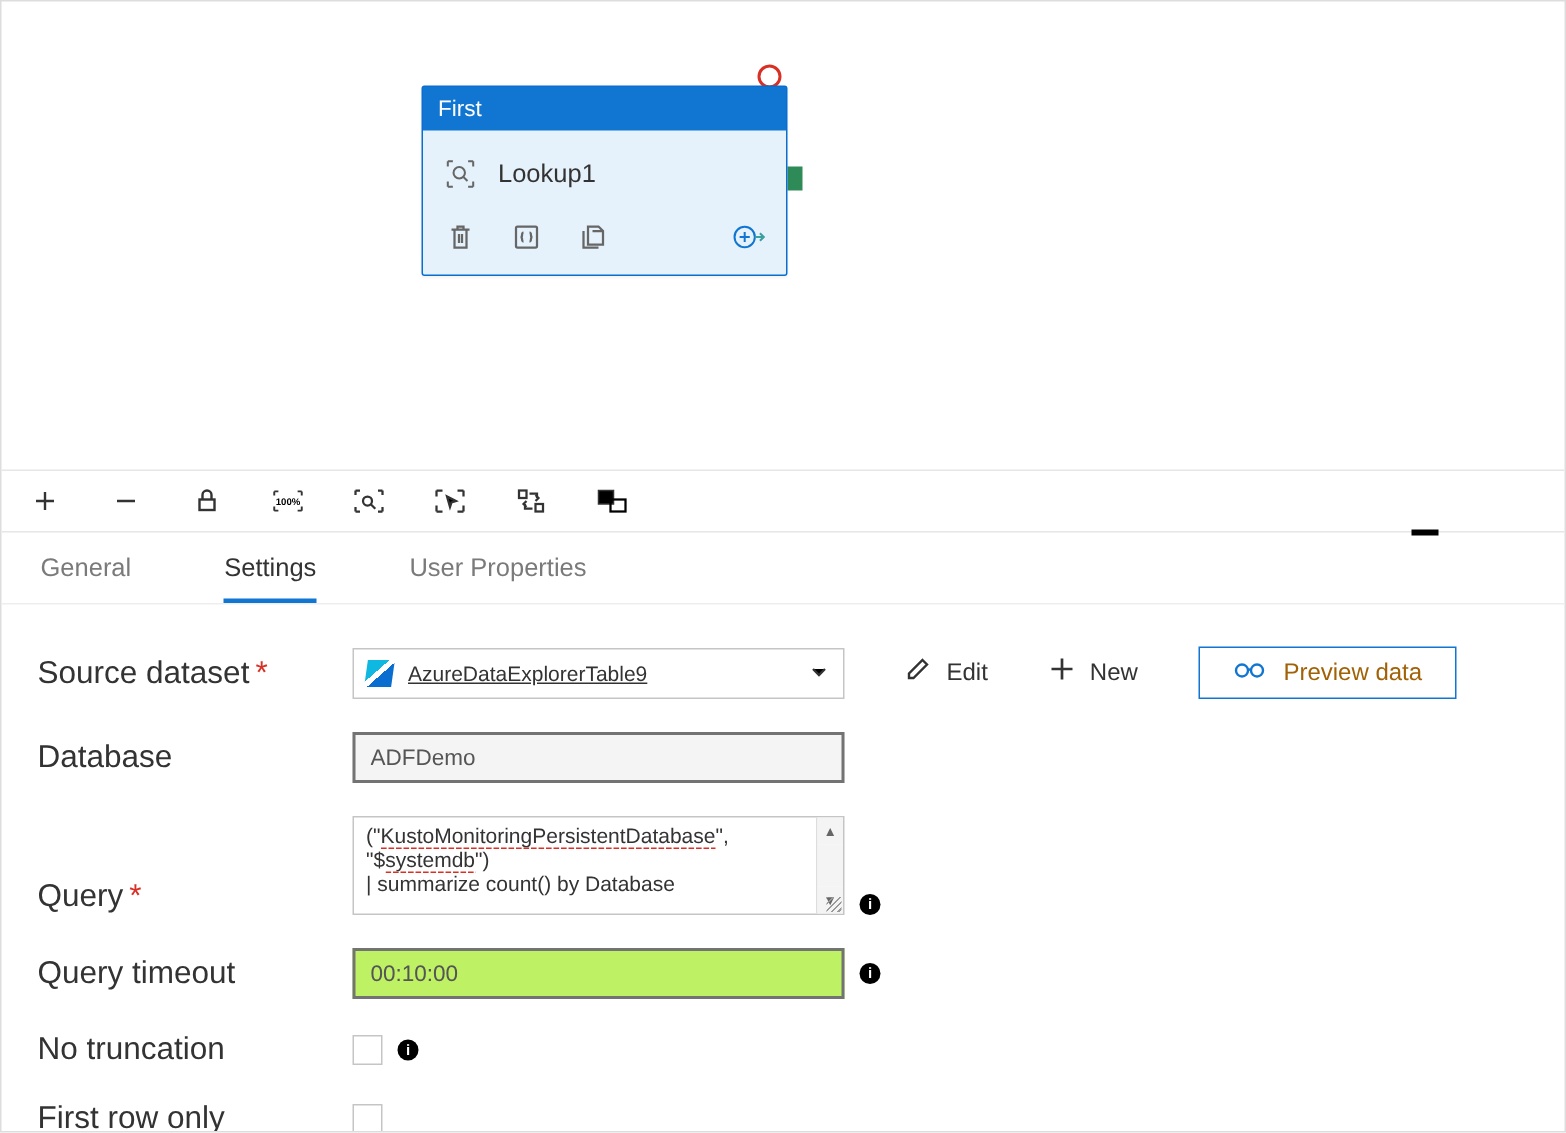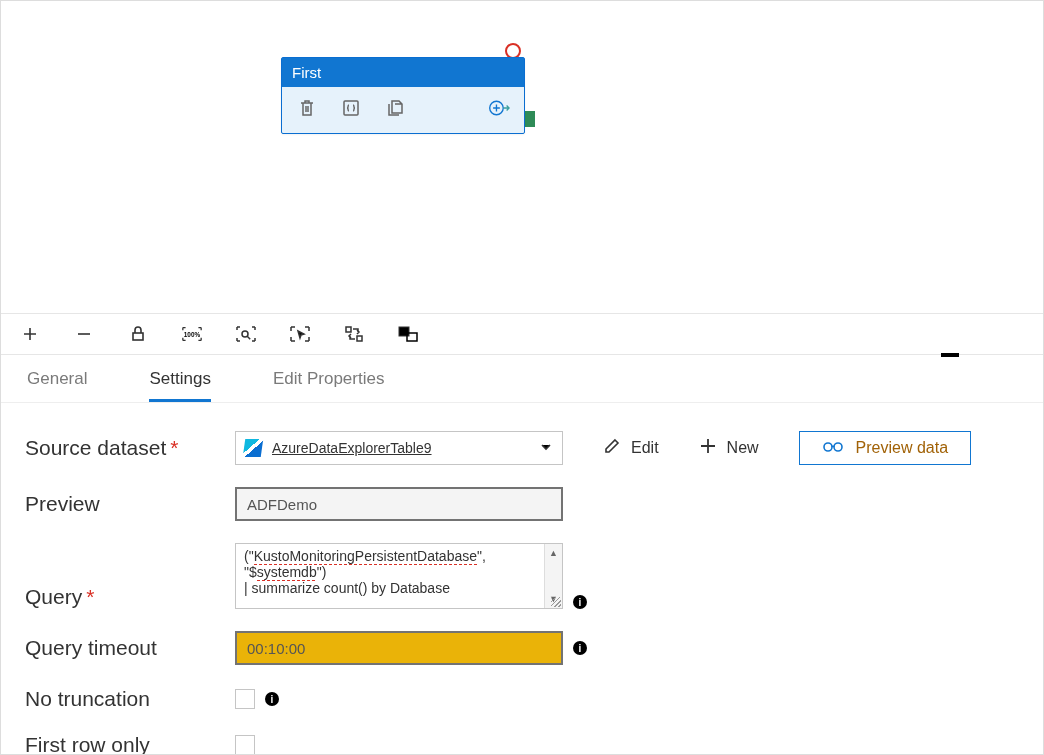--- a/index.html
+++ b/index.html
@@ -187,21 +187,21 @@
   .text-input {
     width: 328px;
     height: 34px;
     border: 2px solid #737373;
     background: #f4f4f4;
     padding: 0 10px;
     font-family: inherit;
     font-size: 15px;
     color: #555;
   }
-  .text-input.white { background: #eab308; }
+  .text-input.white { background: #bef264; }
 
   .query-wrap {
     width: 328px;
     height: 66px;
     border: 1px solid #c5c5c5;
     position: relative;
     display: flex;
   }
   .query-area {
     flex: 1;
@@ -258,20 +258,30 @@
 </style>
 </head>
 <body>
 
 <div class="canvas">
   <div class="status-circle"></div>
   <div class="connector-green"></div>
 
   <div class="node">
     <div class="node-header">First</div>
+    <div class="node-body">
+      <span class="tb-icon">
+        <svg width="26" height="26" viewBox="0 0 26 26" stroke-width="1.6">
+          <path d="M3 3h4M3 3v4 M23 3h-4M23 3v4 M3 23h4M3 23v-4 M23 23h-4M23 23v-4"></path>
+          <circle cx="12" cy="12" r="4.5"></circle>
+          <path d="M15.3 15.3l3.2 3.2"></path>
+        </svg>
+      </span>
+      <span>Lookup1</span>
+    </div>
     <div class="node-toolbar">
       <span class="tb-icon">
         <svg width="20" height="20" viewBox="0 0 20 20" stroke-width="1.5">
           <path d="M4 5h12M8 5V3h4v2M6 5v12h8V5M9 8v6M11 8v6"></path>
         </svg>
       </span>
       <span class="tb-icon">
         <svg width="20" height="20" viewBox="0 0 20 20" stroke-width="1.5">
           <rect x="3" y="3" width="14" height="14" rx="1"></rect>
           <path d="M8 7c-1 0-1 1-1 2s-1 1-1 1 1 0 1 1 0 2 1 2 M12 7c1 0 1 1 1 2s1 1 1 1-1 0-1 1 0 2-1 2"></path>
@@ -344,21 +354,21 @@
       <rect x="9" y="7" width="10" height="8" fill="none" stroke="#000" stroke-width="1.5"></rect>
     </svg>
   </span>
 </div>
 
 <div class="min-marker"></div>
 
 <div class="tabs">
   <div class="tab">General</div>
   <div class="tab active">Settings</div>
-  <div class="tab">Edit Properties</div>
+  <div class="tab">User Properties</div>
 </div>
 
 <div class="form">
 
   <div class="row">
     <div class="label">
       <span>Source dataset</span><span class="req">*</span>
     </div>
     <div class="dropdown">
       <span class="adx-icon"></span>
@@ -391,21 +401,21 @@
           <circle cx="6" cy="8" r="4"></circle>
             <circle cx="16" cy="8" r="4"></circle>
             <path d="M10 8c.5-1 1.5-1 2 0"></path>
         </svg>
       </span>
       <span>Preview data</span>
     </div>
   </div>
 
   <div class="row">
-    <div class="label">Preview</div>
+    <div class="label">Database</div>
     <input class="text-input" readonly="" value="ADFDemo" style="">
   </div>
 
   <div class="row" style="align-items:flex-end">
     <div class="label">
       <span>Query</span><span class="req">*</span>
     </div>
     <div class="query-wrap">
       <div class="query-area"><span>("</span><span class="underline-red">KustoMonitoringPersistentDatabase</span><span>",</span><span style="white-space:pre">
 "$</span><span class="underline-red">systemdb</span><span style="white-space:pre">")

